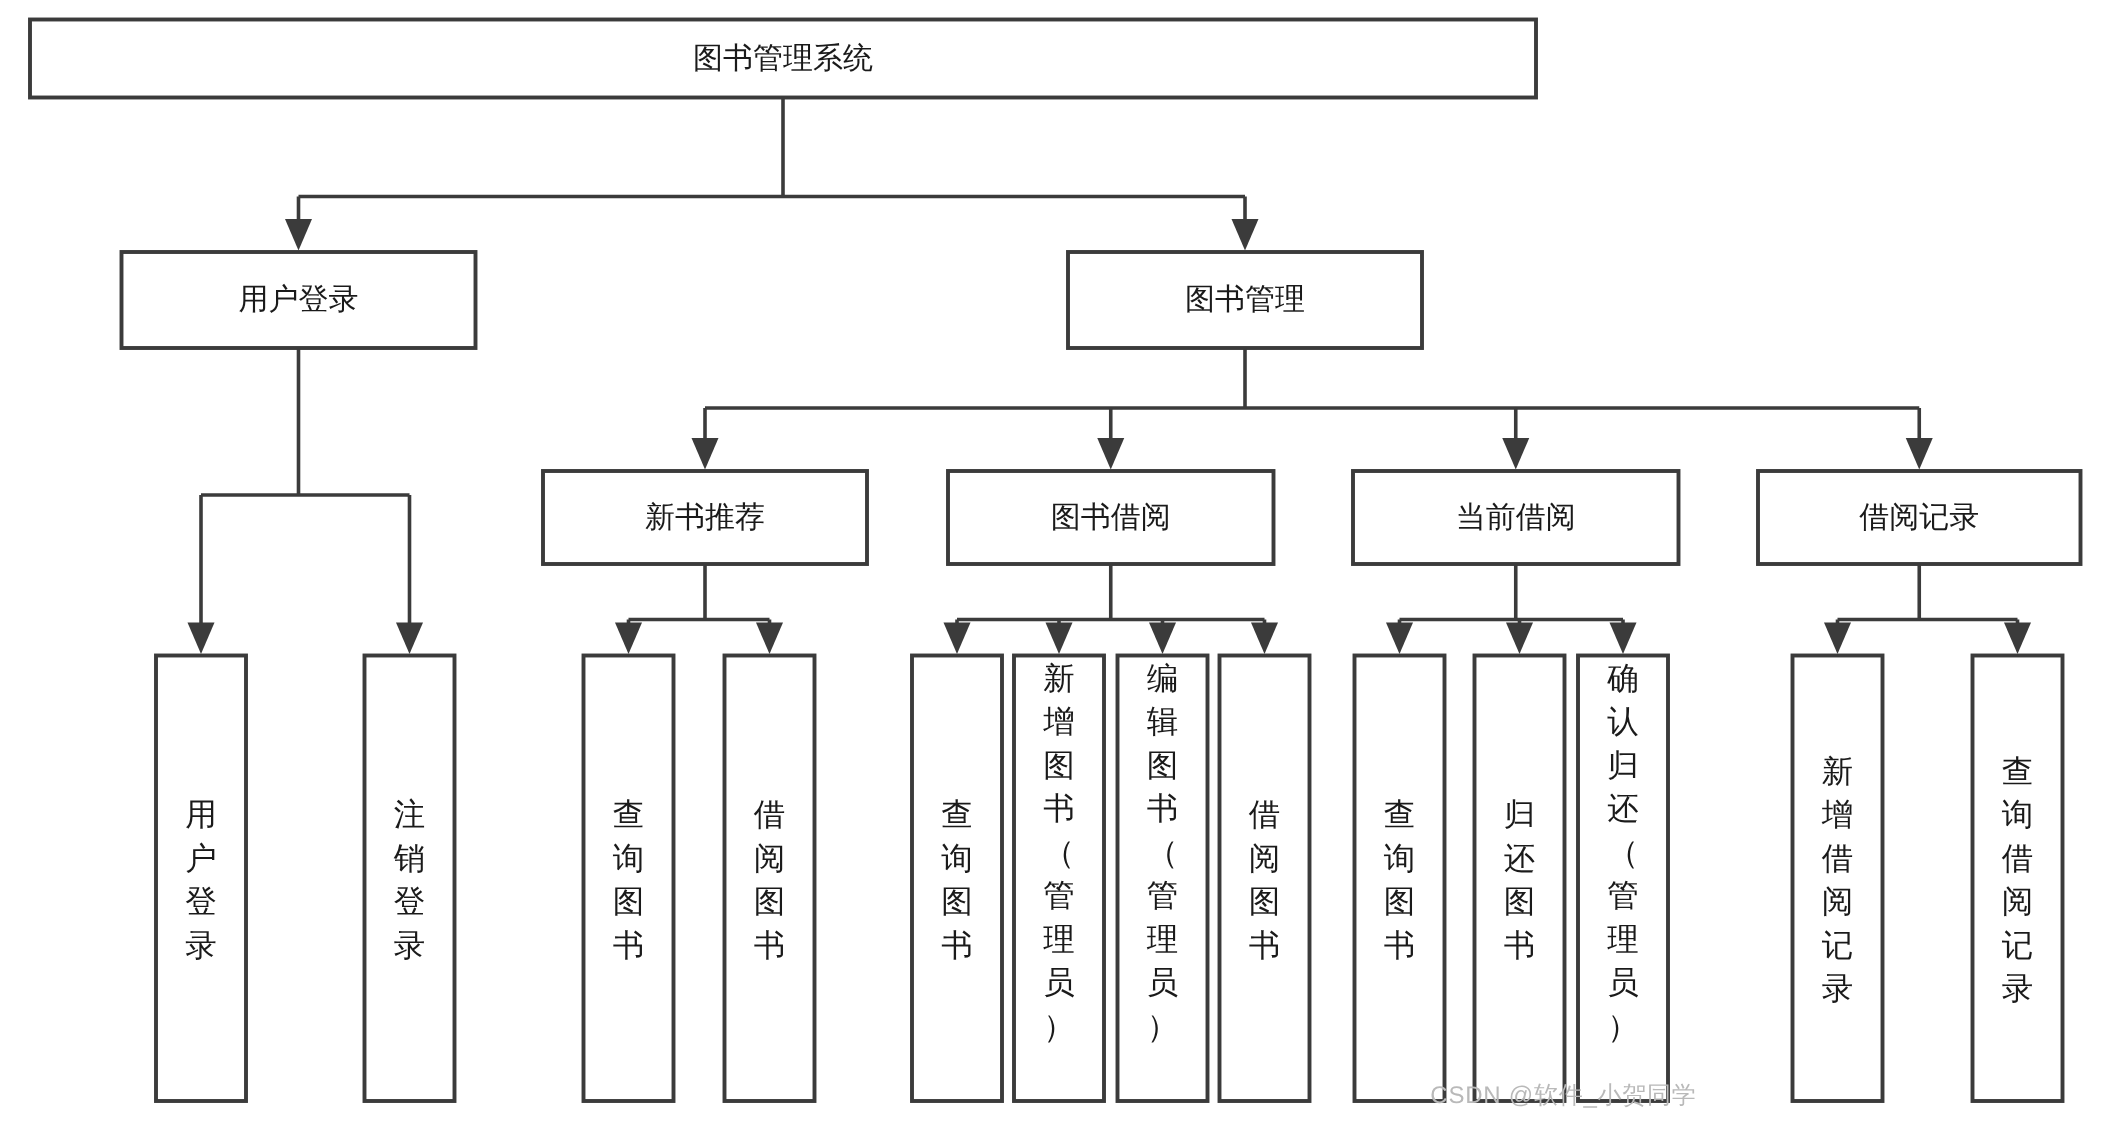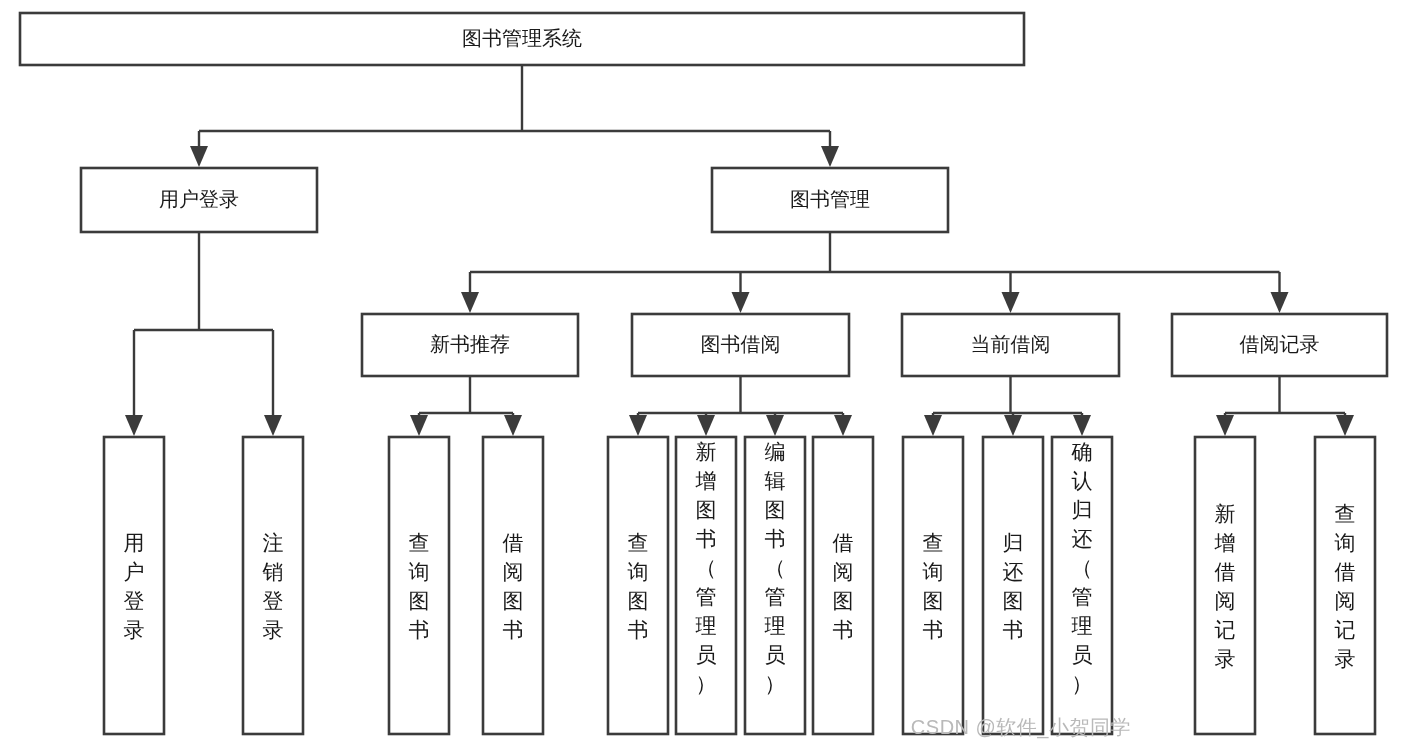--- a/index.html
+++ b/index.html
@@ -52,21 +52,21 @@
   }
   .edge-arrow {
     fill: #3b3b3b;
     stroke: none;
   }
   .watermark {
     position: absolute;
     right: 12px;
     bottom: 6px;
     font-family: "Liberation Sans", "DejaVu Sans", sans-serif;
-    font-size: 20px;
+    font-size: 16px;
     color: #b9b9b9;
     letter-spacing: 0.5px;
     white-space: nowrap;
     user-select: none;
   }
 </style>
 </head>
 <body>
 
 <div id="diagram-root">

